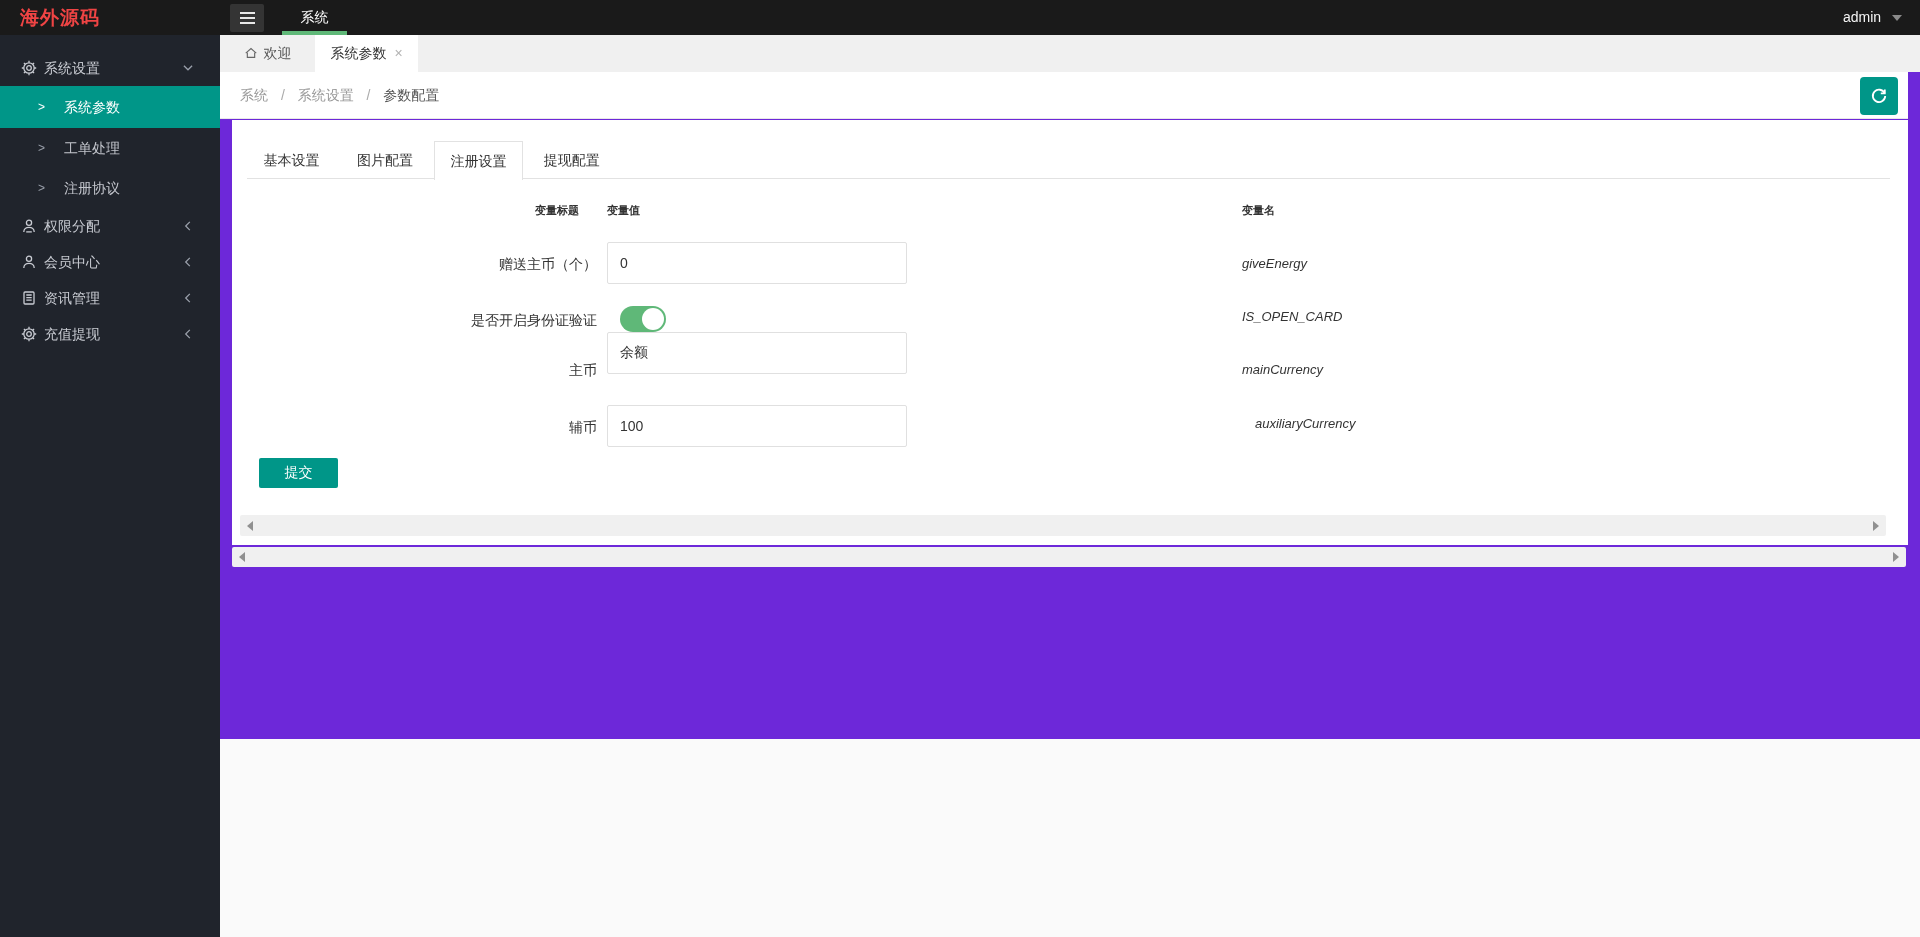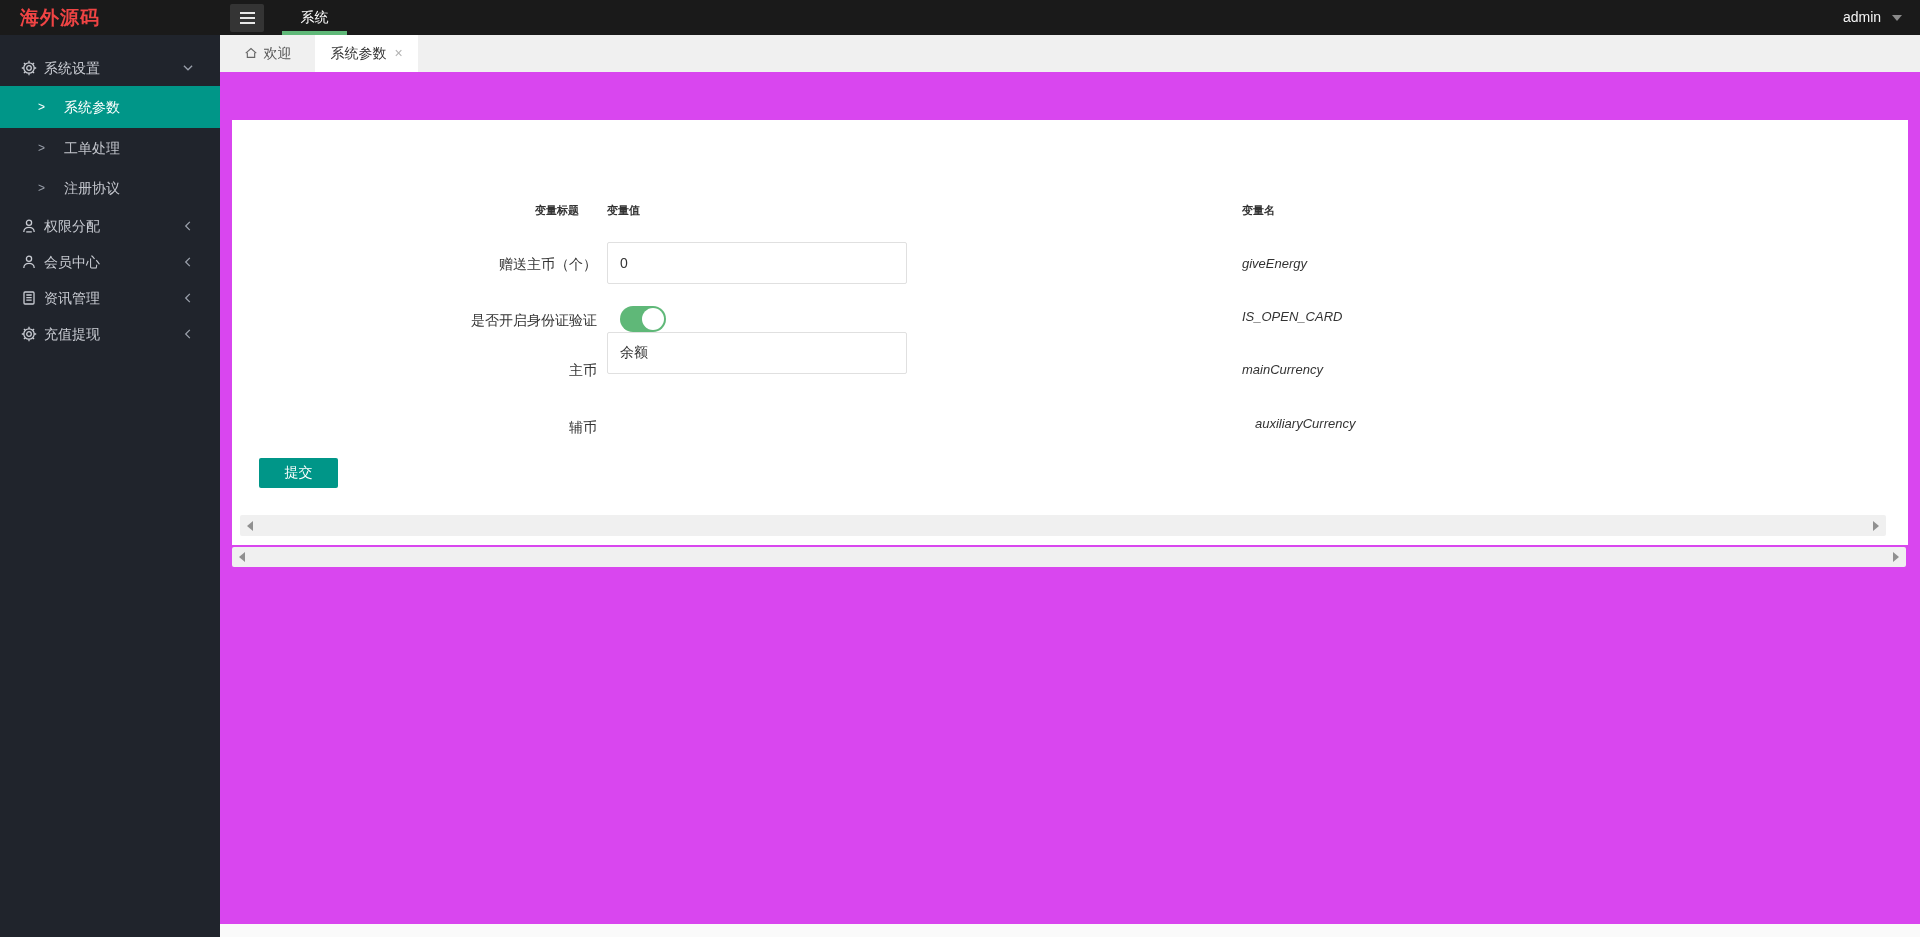--- a/index.html
+++ b/index.html
@@ -23,21 +23,21 @@
   .side-item .mlabel { position:absolute; left:44px; }
   .side-item .chev { position:absolute; right:27px; top:50%; margin-top:-5px; width:10px; height:10px; color:#9aa0ab; }
   .side-group-first { margin-top:15px; }
   .side-sub { position:relative; height:40px; line-height:40px; color:#c2c5cc; font-size:14px; cursor:pointer; }
   .side-sub .arrow { position:absolute; left:38px; font-size:12px; color:#9aa0ab; }
   .side-sub .slabel { position:absolute; left:64px; }
   .side-sub.active { background:#009688; color:#ffffff; height:42px; line-height:42px; }
   .side-sub.active .arrow { color:#ffffff; }
 
   
-  .main { position:absolute; left:220px; top:35px; width:1700px; height:889px; background:#d946ef; }
+  .main { position:absolute; left:220px; top:35px; width:1700px; height:704px; background:#6d28d9; }
 
   
   .tabstrip { position:absolute; left:0; top:0; width:1700px; height:37px; background:#f0f0f0; }
   .tstab { position:absolute; top:0; height:37px; line-height:37px; font-size:14px; color:#555; cursor:pointer; }
   .tstab.welcome { left:0; width:95px; text-align:center; }
   .tstab.welcome .hico { display:inline-block; width:14px; height:14px; vertical-align:-2px; margin-right:6px; color:#666; }
   .tstab.active-tab { left:95px; width:103px; background:#ffffff; color:#333; text-align:center; }
   .tstab .tclose { display:inline-block; margin-left:8px; color:#b3b3b3; font-size:14px; cursor:pointer; }
 
   
@@ -198,42 +198,64 @@
             <path d="M2 8.2L8 3l6 5.2"></path>
             <path d="M3.8 7.4V13h8.4V7.4"></path>
           </svg>
       </span><span>欢迎</span>
     </div>
     <div class="tstab active-tab">
       <span>系统参数</span><span class="tclose">×</span>
     </div>
   </div>
 
+  <div class="crumbrow">
+    <div class="crumbs">
+      <span class="clink">系统</span>
+      <span class="sep">/</span>
+      <span class="clink">系统设置</span>
+      <span class="sep">/</span>
+      <span class="current">参数配置</span>
+    </div>
+    <button class="refresh-btn">
+      <svg viewBox="0 0 18 18" fill="none" stroke="currentColor" stroke-width="1.8">
+          <path d="M14.6 6.2A6.2 6.2 0 1 0 15.2 9"></path>
+          <polyline points="14.8,2.4 14.8,6.4 10.8,6.4"></polyline>
+        </svg>
+    </button>
+  </div>
 
   <div class="panel">
+    <div class="ptabs">
+      <span class="ptab">基本设置</span>
+      <span class="ptab">图片配置</span>
+      <span class="ptab active">注册设置</span>
+      <span class="ptab">提现配置</span>
+    </div>
 
     <span class="col-head" style="left:303px; top:83px;">变量标题</span>
     <span class="col-head" style="left:375px; top:83px;">变量值</span>
     <span class="col-head" style="left:1010px; top:83px;">变量名</span>
 
     <span class="flabel" style="top:136px;">赠送主币（个）</span>
     <input class="finput" style="top: 122px;" type="text" value="0">
     <span class="varname" style="top:136px;">giveEnergy</span>
 
     <span class="flabel" style="top:192px;">是否开启身份证验证</span>
     <div class="toggle" style="top:186px;">
         <div class="knob"></div>
       </div>
     <span class="varname" style="top:189px;">IS_OPEN_CARD</span>
 
     <span class="flabel" style="top:242px;">主币</span>
     <input class="finput" style="top: 212px;" type="text" value="余额">
     <span class="varname" style="top:242px;">mainCurrency</span>
 
     <span class="flabel" style="top:299px;">辅币</span>
+    <input class="finput" style="top: 285px;" type="text" value="100">
     <span class="varname" style="top:296px;margin-left:13px;">auxiliaryCurrency</span>
 
     <button class="submit-btn">提交</button>
 
     <div class="hscroll inner">
       <span class="sarrow-l"></span>
       <span class="sarrow-r"></span>
     </div>
   </div>
 

